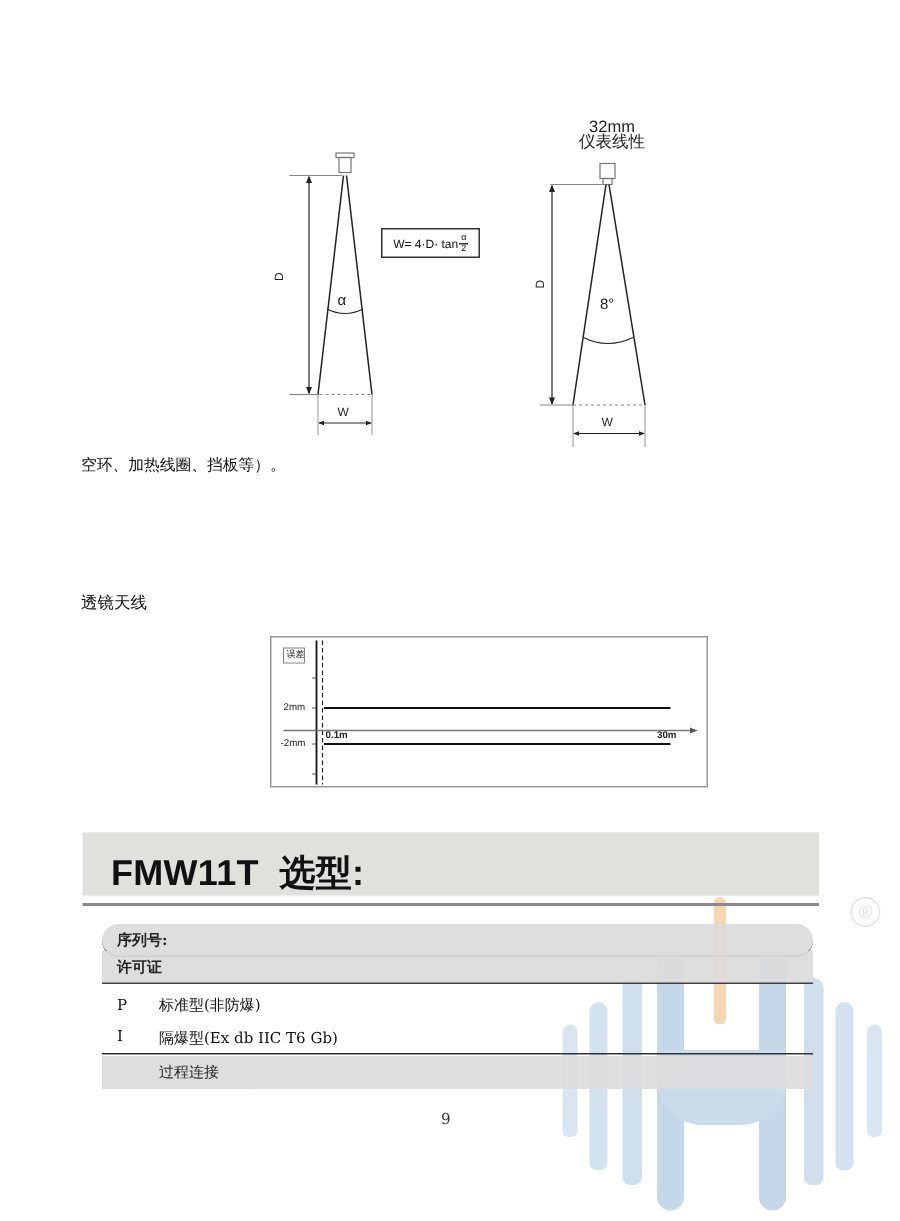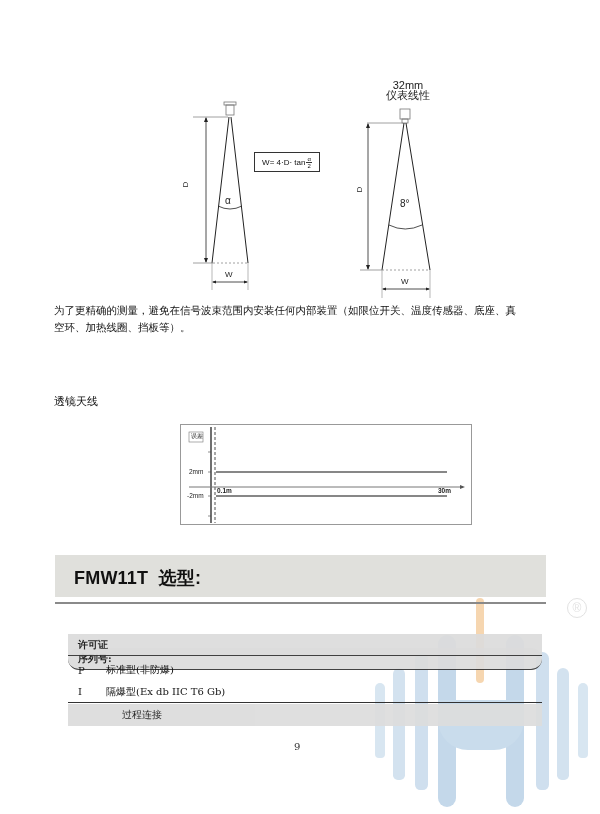--- a/index.html
+++ b/index.html
@@ -22,21 +22,21 @@
 
     .para { left: 54px; font-size: 10.5px; line-height: 17px; color: #111; width: 500px; }
     .section-label { left: 54px; top: 394px; font-size: 11px; }
 
     
     .lin-chart { left: 180px; top: 424px; width: 292px; height: 101px; border: 1px solid #999; box-sizing: border-box; background: #fff; }
     .lin-text { font-family: "Liberation Sans", sans-serif; font-size: 6.5px; color: #222; }
 
     
     .banner { left: 55px; top: 555px; width: 491px; height: 42px; background: #e0e0dc; }
-    .banner-title { left: 74px; top: 566px; font-family: "Liberation Sans", sans-serif; font-weight: bold; font-size: 18px; color: #111; letter-spacing: 0.2px; }
+    .banner-title { left: 74px; top: 566px; font-family: "Liberation Sans", sans-serif; font-weight: bold; font-size: 24px; color: #111; letter-spacing: 0.2px; }
     .banner-rule { left: 55px; top: 602px; width: 491px; height: 2px; background: #8a8a8a; }
 
     
     .row { left: 68px; width: 474px; height: 22px; box-sizing: border-box; font-size: 10px; display: flex; align-items: center; }
     .row.shaded { background: #dcdcdc; }
     .row .lbl { padding-left: 10px; }
     .row .code { padding-left: 10px; width: 18px; }
     .row.bottom-rule { border-bottom: 1px solid #333; }
 
     .page-num { left: 294px; top: 741px; font-size: 10px; color: #333; }
@@ -110,21 +110,20 @@
     <line x1="28" y1="184" x2="74" y2="184" stroke="#222" stroke-width="0.8"></line>
     <polygon points="27,184 31,182.5 31,185.5" fill="#222"></polygon>
     <polygon points="75,184 71,182.5 71,185.5" fill="#222"></polygon>
   </svg>
 </div>
 <span class="abs diag-label" style="left:357px;top:185px;transform:rotate(-90deg);">D</span>
 <span class="abs diag-label" style="left:400px;top:198px;font-size:10px;">8°</span>
 <span class="abs diag-label" style="left:401px;top:277px;">W</span>
 
 <div class="abs para" style="top:302px;">
-  <div>为了更精确的测量，避免在信号波束范围内安装任何内部装置（如限位开关、温度传感器、底座、真</div>
   <div>空环、加热线圈、挡板等）。</div>
 </div>
 
 <div class="abs section-label">透镜天线</div>
 
 <div class="abs lin-chart">
   <svg width="290" height="99" viewBox="0 0 290 99" style="position:absolute;left:0;top:0;">
 
     <line x1="30" y1="2" x2="30" y2="98" stroke="#111" stroke-width="1.2"></line>
 
@@ -161,31 +160,31 @@
   <div class="wm" style="left:557px;top:668px;width:12px;height:112px;background:#d3e2ef;"></div>
   <div class="wm" style="left:578px;top:683px;width:10px;height:75px;background:#d8e6f1;"></div>
   <div class="wm" style="left:476px;top:598px;width:8px;height:85px;background:#f6d6b0;border-radius:4px 4px 4px 4px;"></div>
   <div class="abs reg">®</div>
 </div>
 
 <div class="abs banner"></div>
 <div class="abs banner-title" style="white-space:pre;">FMW11T  选型:</div>
 <div class="abs banner-rule"></div>
 
-<div class="abs row shaded bottom-rule" style="top:648px;opacity:0.92;border-radius:11px;">
+<div class="abs row shaded bottom-rule" style="top:616px;opacity:0.92;border-radius:11px;">
   <span class="lbl" style="font-weight:bold;">序列号:</span>
 </div>
 <div class="abs row shaded bottom-rule" style="top:634px;opacity:0.92;font-weight:bold;">
   <span class="lbl">许可证</span>
 </div>
 <div class="abs row" style="top:659px;">
   <span class="code">P</span>
   <span class="lbl">标准型(非防爆)</span>
 </div>
 <div class="abs row bottom-rule" style="top:681px;">
   <span class="code">I</span>
   <span class="lbl">隔爆型(Ex db IIC T6 Gb)</span>
 </div>
 <div class="abs row shaded" style="top:704px;opacity:0.92;">
-  <span class="lbl" style="padding-left:54px;">过程连接</span>
+  <span class="lbl" style="padding-left:38px;">过程连接</span>
 </div>
 
 <div class="abs page-num">9</div>
 
 </body></html>

